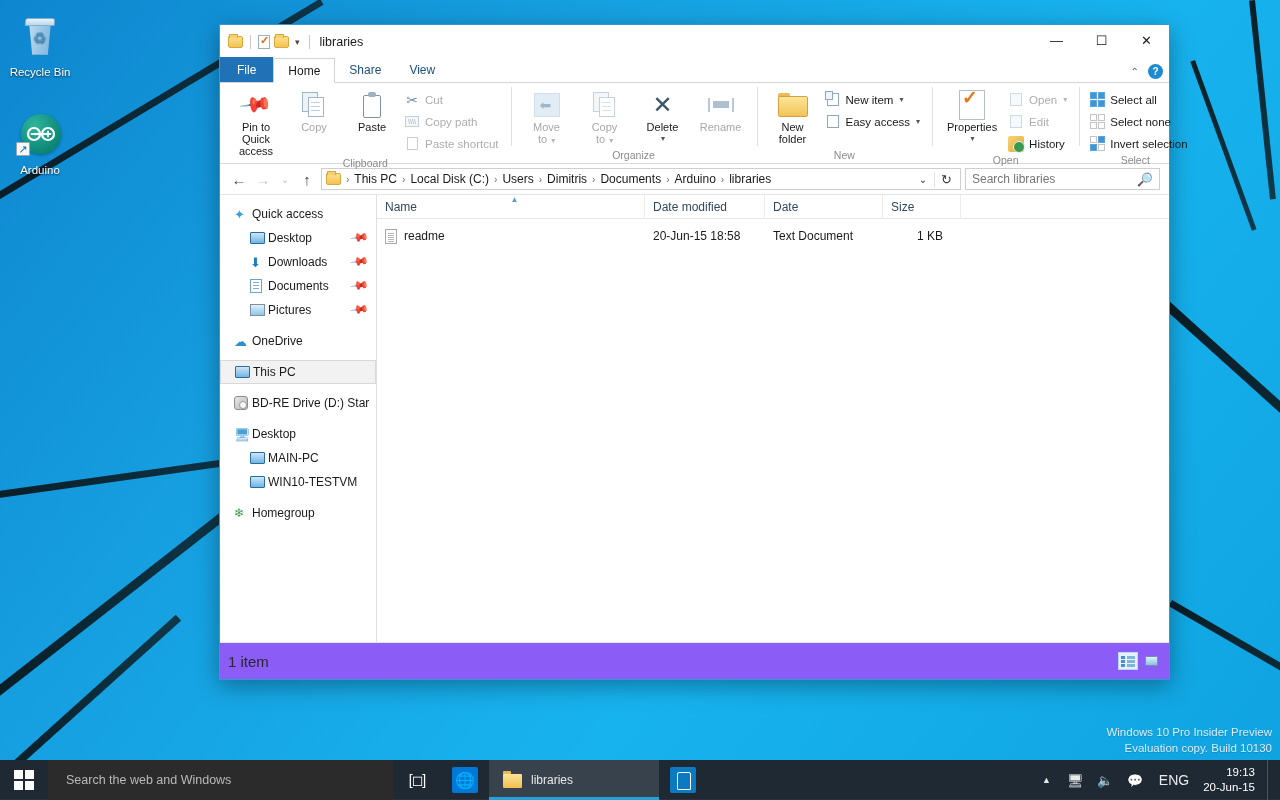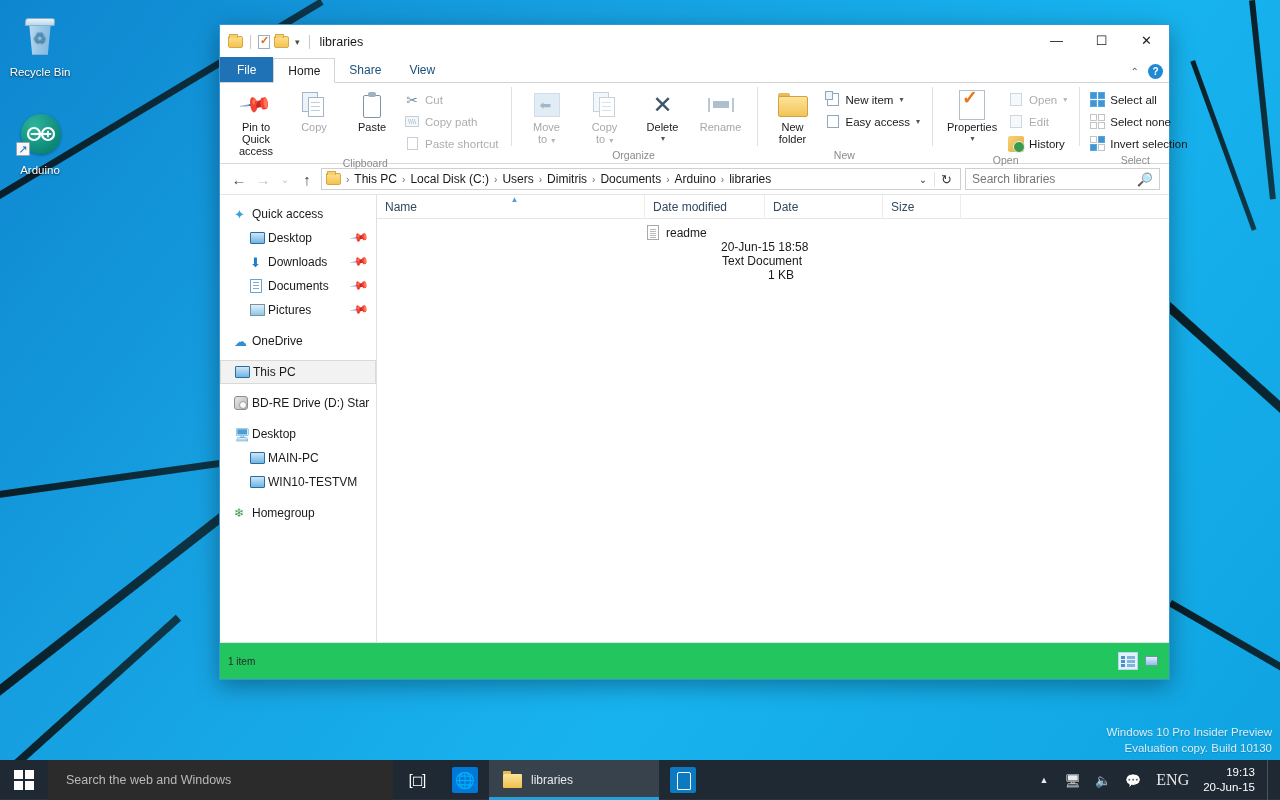--- a/index.html
+++ b/index.html
@@ -210,33 +210,33 @@
   
   .filepane { flex: 1; display: flex; flex-direction: column; background: #fff; min-width: 0; }
   .colhead { height: 24px; display: flex; align-items: center; font-size: 12px; color: #34495e;
              border-bottom: 1px solid #e5e5e5; position: relative; }
   .col { height: 24px; display: flex; align-items: center; padding-left: 8px; border-right: 1px solid #ececec; position: relative; }
   .sortmark { position: absolute; left: 50%; top: 0px; font-size: 8px; color: #5b9bd1; }
   .col.c-name { width: 268px; }
   .col.c-date { width: 120px; }
   .col.c-type { width: 118px; }
   .col.c-size { width: 78px; }
-  .frow { height: 22px; display: flex; align-items: center; font-size: 12px; color: #1a1a1a; flex-direction: column; }
+  .frow { height: 22px; display: flex; align-items: center; font-size: 12px; color: #1a1a1a; }
   .fcell { padding-left: 8px; display: flex; align-items: center; gap: 7px; }
   .fcell.c-name { width: 268px; }
   .fcell.c-date { width: 120px; }
   .fcell.c-type { width: 118px; }
   .fcell.c-size { width: 78px; justify-content: flex-end; padding-right: 18px; }
   .txtdoc { width: 12px; height: 15px; background: #fdfdfd; border: 1px solid #a9a9a9; position: relative; flex: 0 0 12px; }
   .txtdoc::before { content: ""; position: absolute; left: 2px; top: 3px; right: 2px; height: 1px; background: #b9b9b9;
                     box-shadow: 0 2px 0 #b9b9b9, 0 4px 0 #b9b9b9, 0 6px 0 #b9b9b9, 0 8px 0 #b9b9b9; }
 
   
-  .statusbar { height: 24px; border-top: 1px solid #e4e4e4; background: #22c55e; display: flex; align-items: center;
-               padding: 18px 8px; font-size: 10px; color: #2a2a2a; flex: 0 0 auto; }
+  .statusbar { height: 24px; border-top: 1px solid #e4e4e4; background: #8b5cf6; display: flex; align-items: center;
+               padding: 18px 8px; font-size: 15px; color: #2a2a2a; flex: 0 0 auto; }
   .viewbtns { margin-left: auto; display: flex; gap: 3px; }
   .vbtn { width: 20px; height: 18px; display: flex; align-items: center; justify-content: center;
           border: 1px solid transparent; }
   .vbtn.on { border-color: #b9d7ef; background: #e4f0fb; }
   .vdetail { display: grid; grid-template-columns: 4px 8px; grid-template-rows: repeat(3, 3px); gap: 1px 2px; }
   .vdetail s { background: #4a90c9; }
   .vdetail s.l { background: #7fb4dc; }
   .vthumb { width: 13px; height: 10px; background: linear-gradient(180deg,#dff0fb,#86c2e6); border: 1px solid #7b909f; }
 
   
@@ -271,21 +271,21 @@
                   background: linear-gradient(180deg,#fde49a,#f0bf4d); border-radius: 1px; }
   .tb-tm { width: 19px; height: 17px; background: linear-gradient(180deg,#e3eaf2,#9fb2c6); border: 1px solid #6f8296;
            border-radius: 2px; position: relative; flex: 0 0 19px; }
   .tb-tm::after { content: ""; position: absolute; left: 2px; top: 3px; width: 13px; height: 9px; background: #22497a; }
   .tb-ard { width: 20px; height: 20px; border-radius: 50%; flex: 0 0 20px;
             background: radial-gradient(circle at 34% 28%, #2fb49c, #0f8f7c 60%, #07735f 100%);
             display: flex; align-items: center; justify-content: center; }
   .tray { margin-left: auto; display: flex; align-items: center; padding-right: 6px; gap: 0; }
   .trayitem { height: 40px; display: flex; align-items: center; justify-content: center; padding: 0 7px; color: #eaeaea; font-size: 13px; }
   .trayitem.caretup { font-size: 9px; padding: 0 9px; }
-  .traylang { font-size: 16px; padding: 0 8px; font-family: Liberation Serif, serif; }
+  .traylang { font-size: 14px; padding: 0 8px; }
   .clock { display: flex; flex-direction: column; align-items: flex-end; justify-content: center;
            padding: 0 12px 0 6px; height: 40px; color: #fff; font-size: 11.5px; line-height: 15px; }
   .shownav { width: 7px; height: 40px; border-left: 1px solid #4a545e; }
 </style>
 </head>
 <body>
 
 <div id="desktop">
   <div class="ray" id="r1"></div>
   <div class="ray" id="r2"></div>

